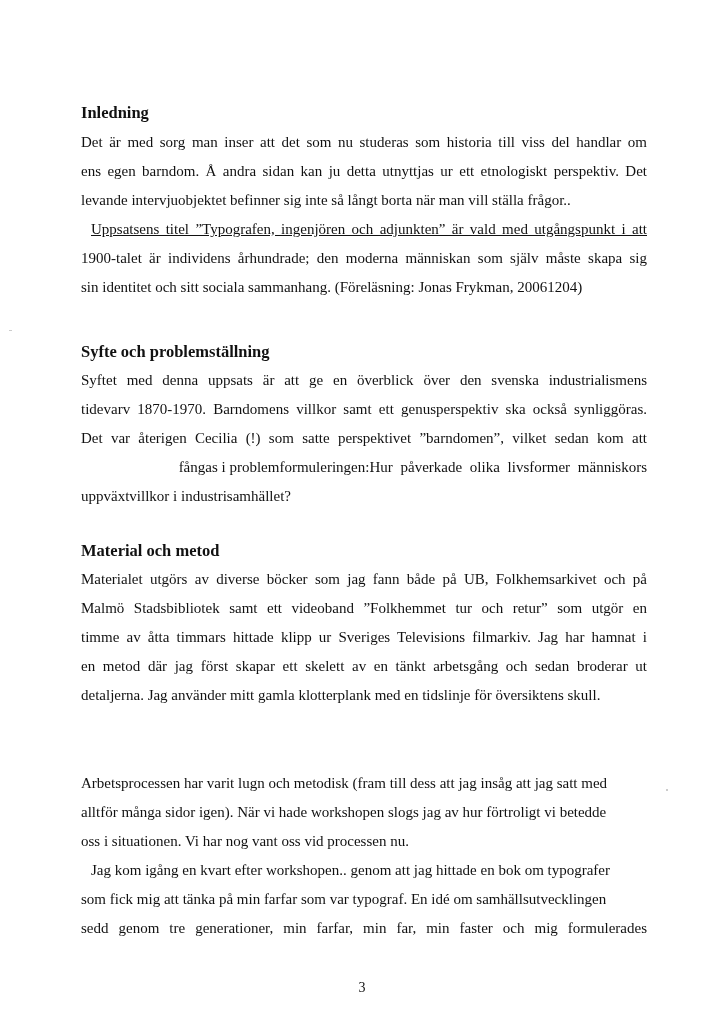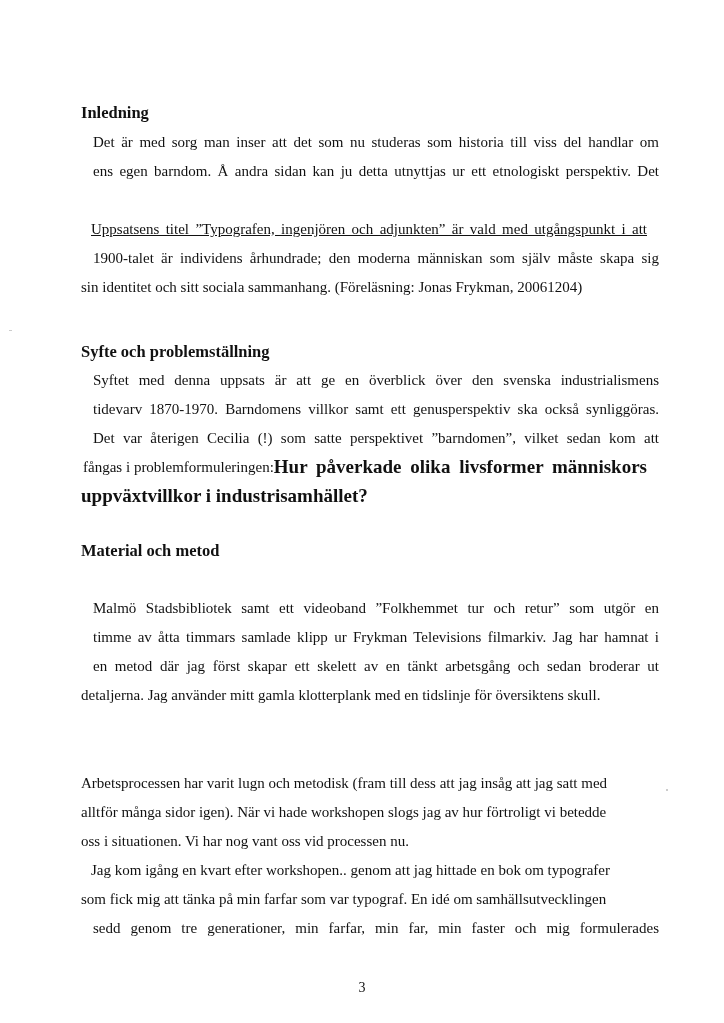--- a/index.html
+++ b/index.html
@@ -1,51 +1,53 @@
 <!DOCTYPE html>
 <html><head>
 <meta charset="utf-8">
 <style>
   html, body { margin: 0; padding: 0; background: #ffffff; }
   body { width: 724px; height: 1023px; position: relative; overflow: hidden;
          font-family: "Liberation Serif", "DejaVu Serif", serif; color: #111; }
   .page { position: absolute; left: 0; top: 0; width: 724px; height: 1023px; background: #fff; }
   .h { position: absolute; left: 81px; font-weight: bold; font-size: 16.5px; line-height: 20px; white-space: nowrap; font-family: Liberation Serif, serif; }
   .ln { position: absolute; left: 81px; font-size: 15px; line-height: 20px; white-space: nowrap; }
-  .just { width: 566px; text-align: justify; text-align-last: justify; margin-left: 12px; }
+  .just { width: 566px; text-align: justify; text-align-last: justify; }
   .indent { left: 91px; }
-  .b { font-weight: bold; font-size: 19px; }
+  .b { font-weight: normal; font-size: 15px; }
   .pnum { position: absolute; left: 0; width: 724px; top: 980px; text-align: center; font-size: 14px; }
   .speck { position: absolute; width: 3px; height: 1px; background: #ccc; }
 </style>
 </head>
 <body>
 
 <div class="page">
 
   <div class="h" style="top:103px">Inledning</div>
   <div class="ln just" style="top:132px">Det är med sorg man inser att det som nu studeras som historia till viss del handlar om</div>
   <div class="ln just" style="top:161px">ens egen barndom. Å andra sidan kan ju detta utnyttjas ur ett etnologiskt perspektiv. Det</div>
+  <div class="ln" style="top:190px">levande intervjuobjektet befinner sig inte så långt borta när man vill ställa frågor..</div>
   <div class="ln indent" style="top:219px; width:556px; text-align:justify; text-align-last:justify;text-decoration:underline;">Uppsatsens titel ”Typografen, ingenjören och adjunkten” är vald med utgångspunkt i att</div>
   <div class="ln just" style="top:248px">1900-talet är individens århundrade; den moderna människan som själv måste skapa sig</div>
   <div class="ln" style="top:277px">sin identitet och sitt sociala sammanhang. (Föreläsning: Jonas Frykman, 20061204)</div>
 
   <div class="h" style="top:342px">Syfte och problemställning</div>
   <div class="ln just" style="top:370px">Syftet med denna uppsats är att ge en överblick över den svenska industrialismens</div>
   <div class="ln just" style="top:399px">tidevarv 1870-1970. Barndomens villkor samt ett genusperspektiv ska också synliggöras.</div>
   <div class="ln just" style="top:428px">Det var återigen Cecilia (!) som satte perspektivet ”barndomen”, vilket sedan kom att</div>
   <div class="ln" style="top:457px; width:566px; display:flex; justify-content:flex-end;">
     <span>fångas i problemformuleringen:</span>
     <span class="b" style="word-spacing:4px">Hur påverkade olika livsformer människors</span>
   </div>
   <div class="ln b" style="top:486px">uppväxtvillkor i industrisamhället?</div>
 
   <div class="h" style="top:541px">Material och metod</div>
+  <div class="ln just" style="top:569px">Materialet utgörs av diverse böcker som jag fann både på UB, Folkhemsarkivet och på</div>
   <div class="ln just" style="top:598px">Malmö Stadsbibliotek samt ett videoband ”Folkhemmet tur och retur” som utgör en</div>
-  <div class="ln just" style="top:627px">timme av åtta timmars samlade klipp ur Frykman Televisions filmarkiv. Jag har hamnat i</div>
+  <div class="ln just" style="top:627px">timme av åtta timmars hittade klipp ur Sveriges Televisions filmarkiv. Jag har hamnat i</div>
   <div class="ln just" style="top:656px">en metod där jag först skapar ett skelett av en tänkt arbetsgång och sedan broderar ut</div>
   <div class="ln" style="top:685px">detaljerna. Jag använder mitt gamla klotterplank med en tidslinje för översiktens skull.</div>
 
   <div class="ln" style="top:773px">Arbetsprocessen har varit lugn och metodisk (fram till dess att jag insåg att jag satt med</div>
   <div class="ln" style="top:802px">alltför många sidor igen). När vi hade workshopen slogs jag av hur förtroligt vi betedde</div>
   <div class="ln" style="top:831px">oss i situationen. Vi har nog vant oss vid processen nu.</div>
   <div class="ln indent" style="top:860px">Jag kom igång en kvart efter workshopen.. genom att jag hittade en bok om typografer</div>
   <div class="ln" style="top:889px">som fick mig att tänka på min farfar som var typograf. En idé om samhällsutvecklingen</div>
   <div class="ln just" style="top:918px">sedd genom tre generationer, min farfar, min far, min faster och mig formulerades</div>
 

